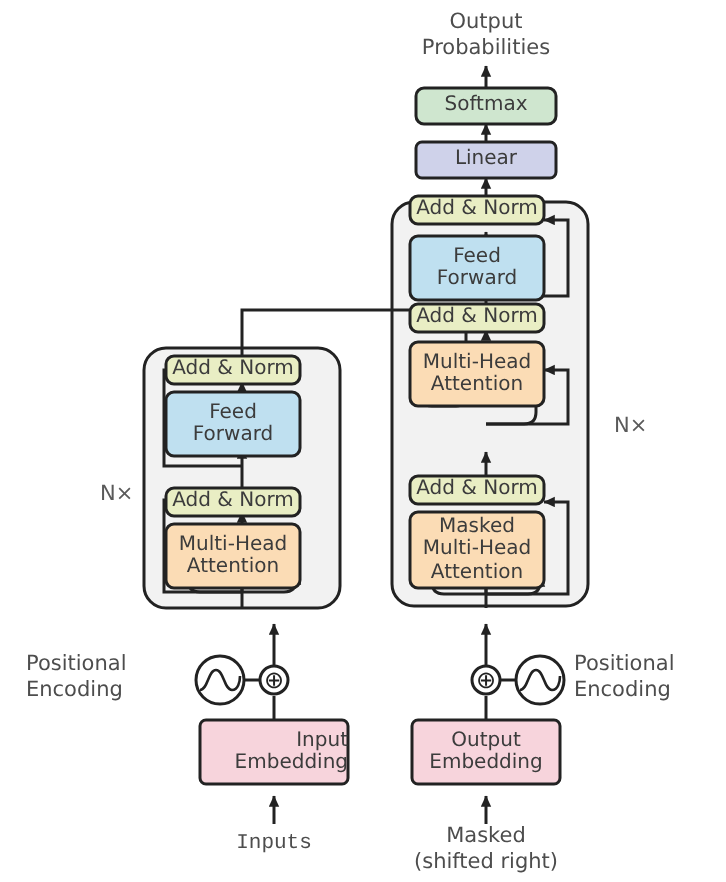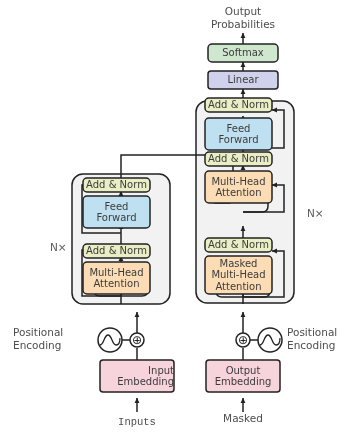--- a/index.html
+++ b/index.html
@@ -217,15 +217,16 @@
               display:flex;align-items:center;justify-content:center;
               font-size:12px;color:#222;line-height:1;">⊕</div>
   <div style="position:absolute;left:236px;top:333px;width:14px;height:14px;
               display:flex;align-items:center;justify-content:center;
               font-size:12px;color:#222;line-height:1;">⊕</div>
 
   
   <div class="lbl" style="left:97px;top:416px;width:80px;font-family:Liberation Mono, monospace;">Inputs</div>
   <div class="lbl" style="left:198px;top:412px;width:90px;">
     <span>Masked</span><br>
+    <span>(shifted right)</span>
   </div>
 
 </div>
 
 </body></html>

